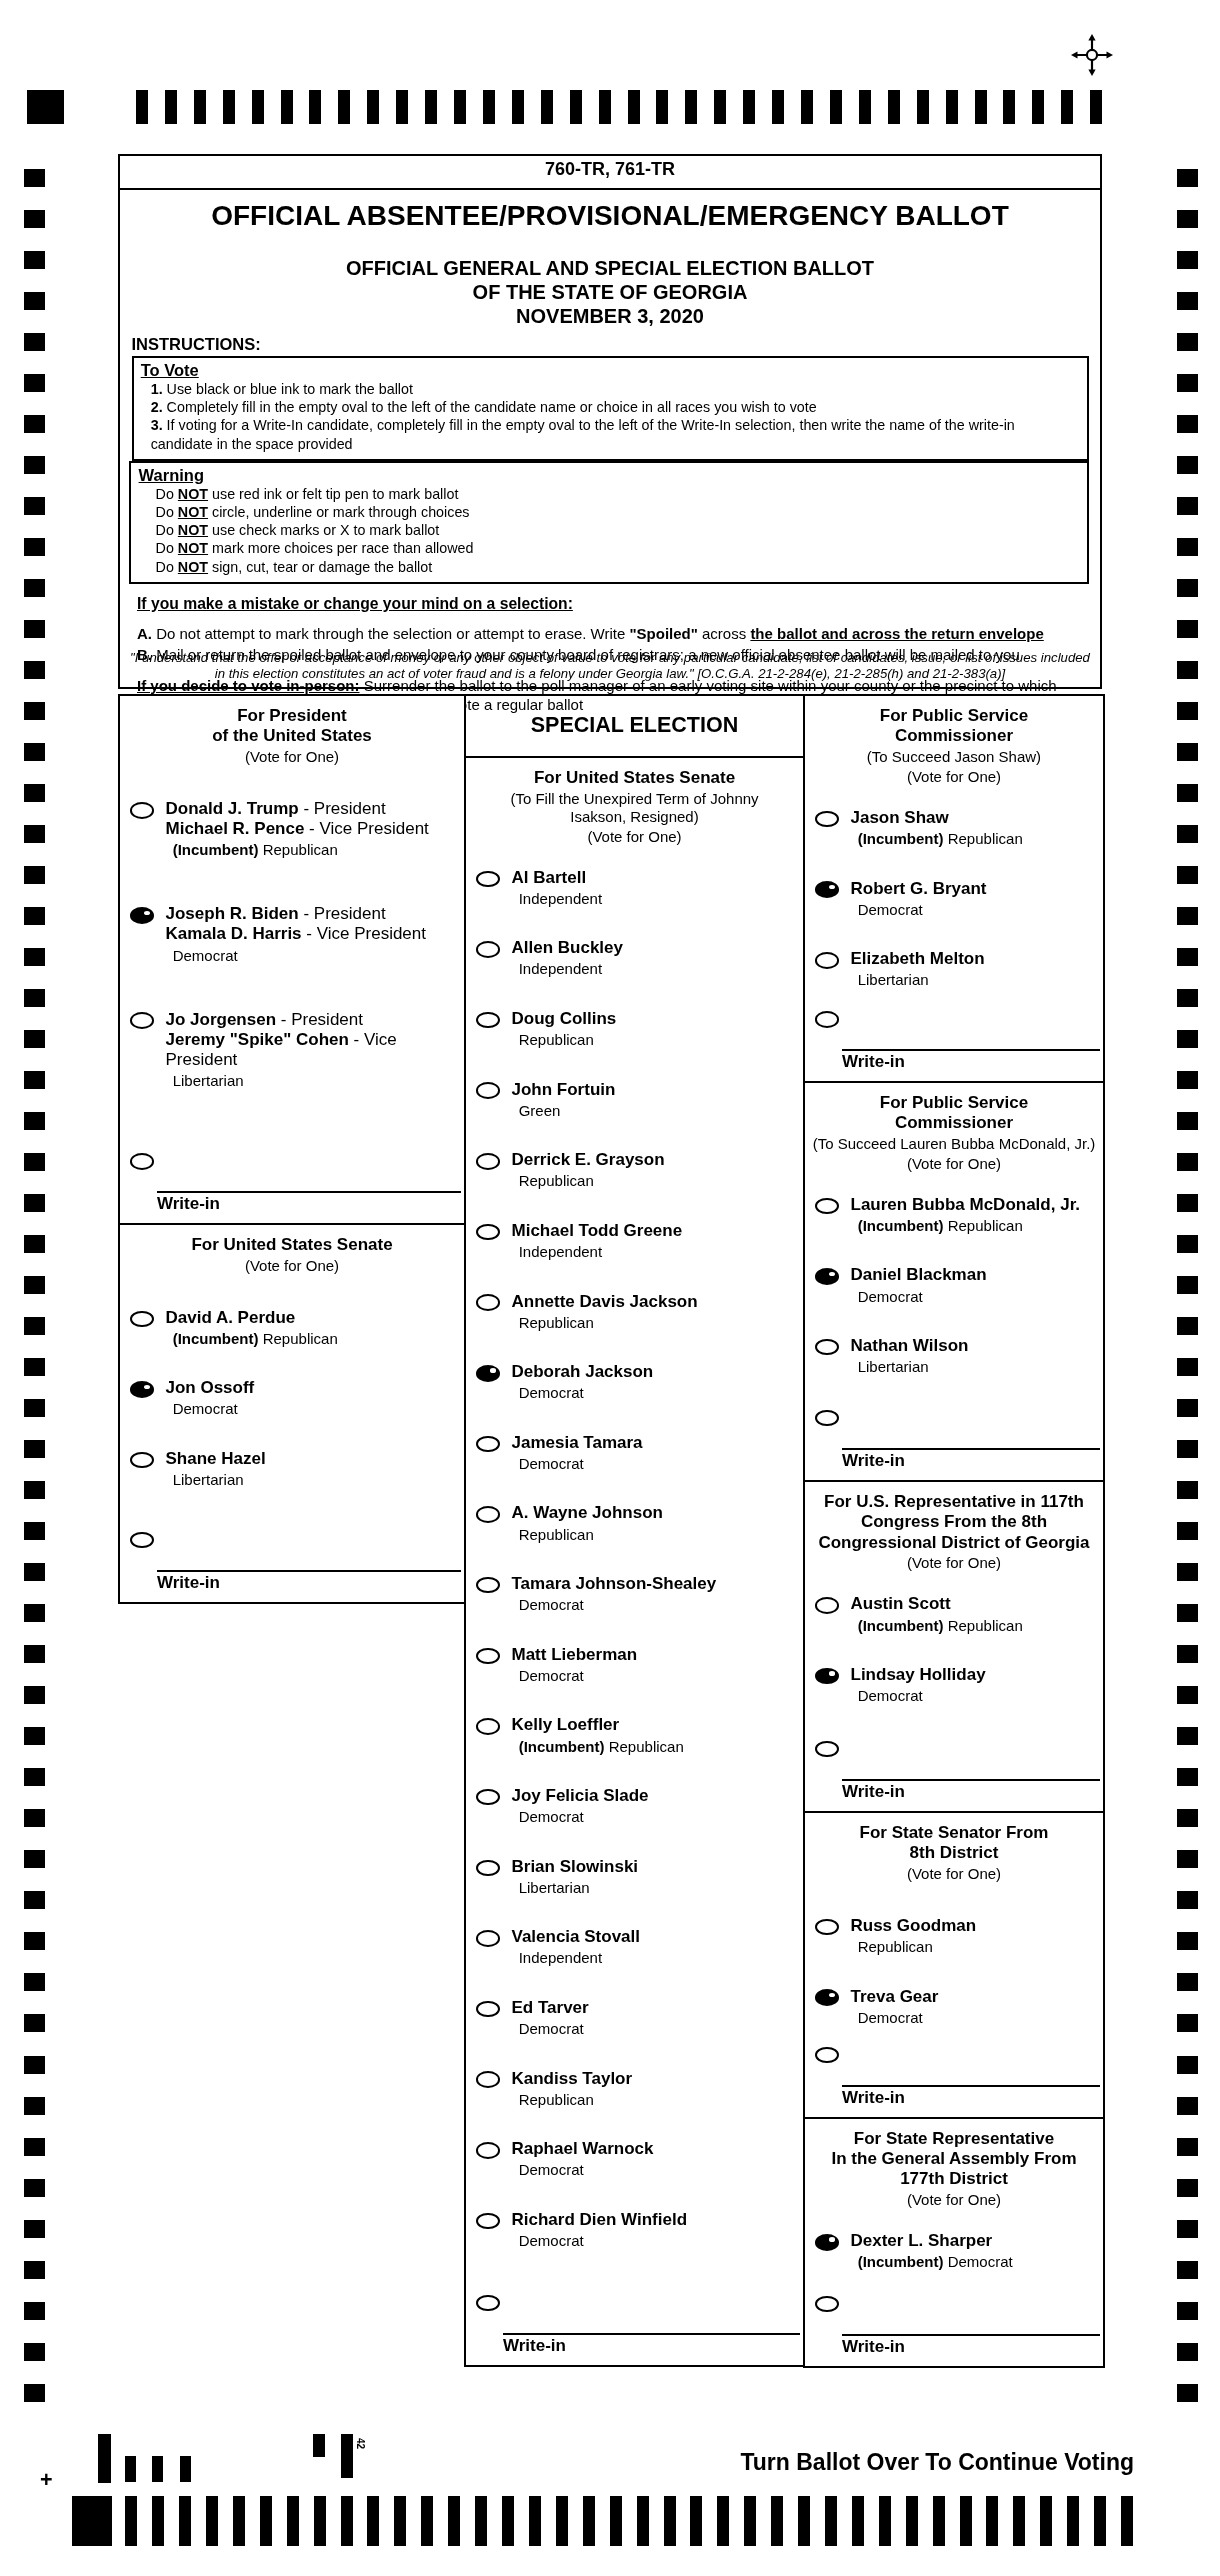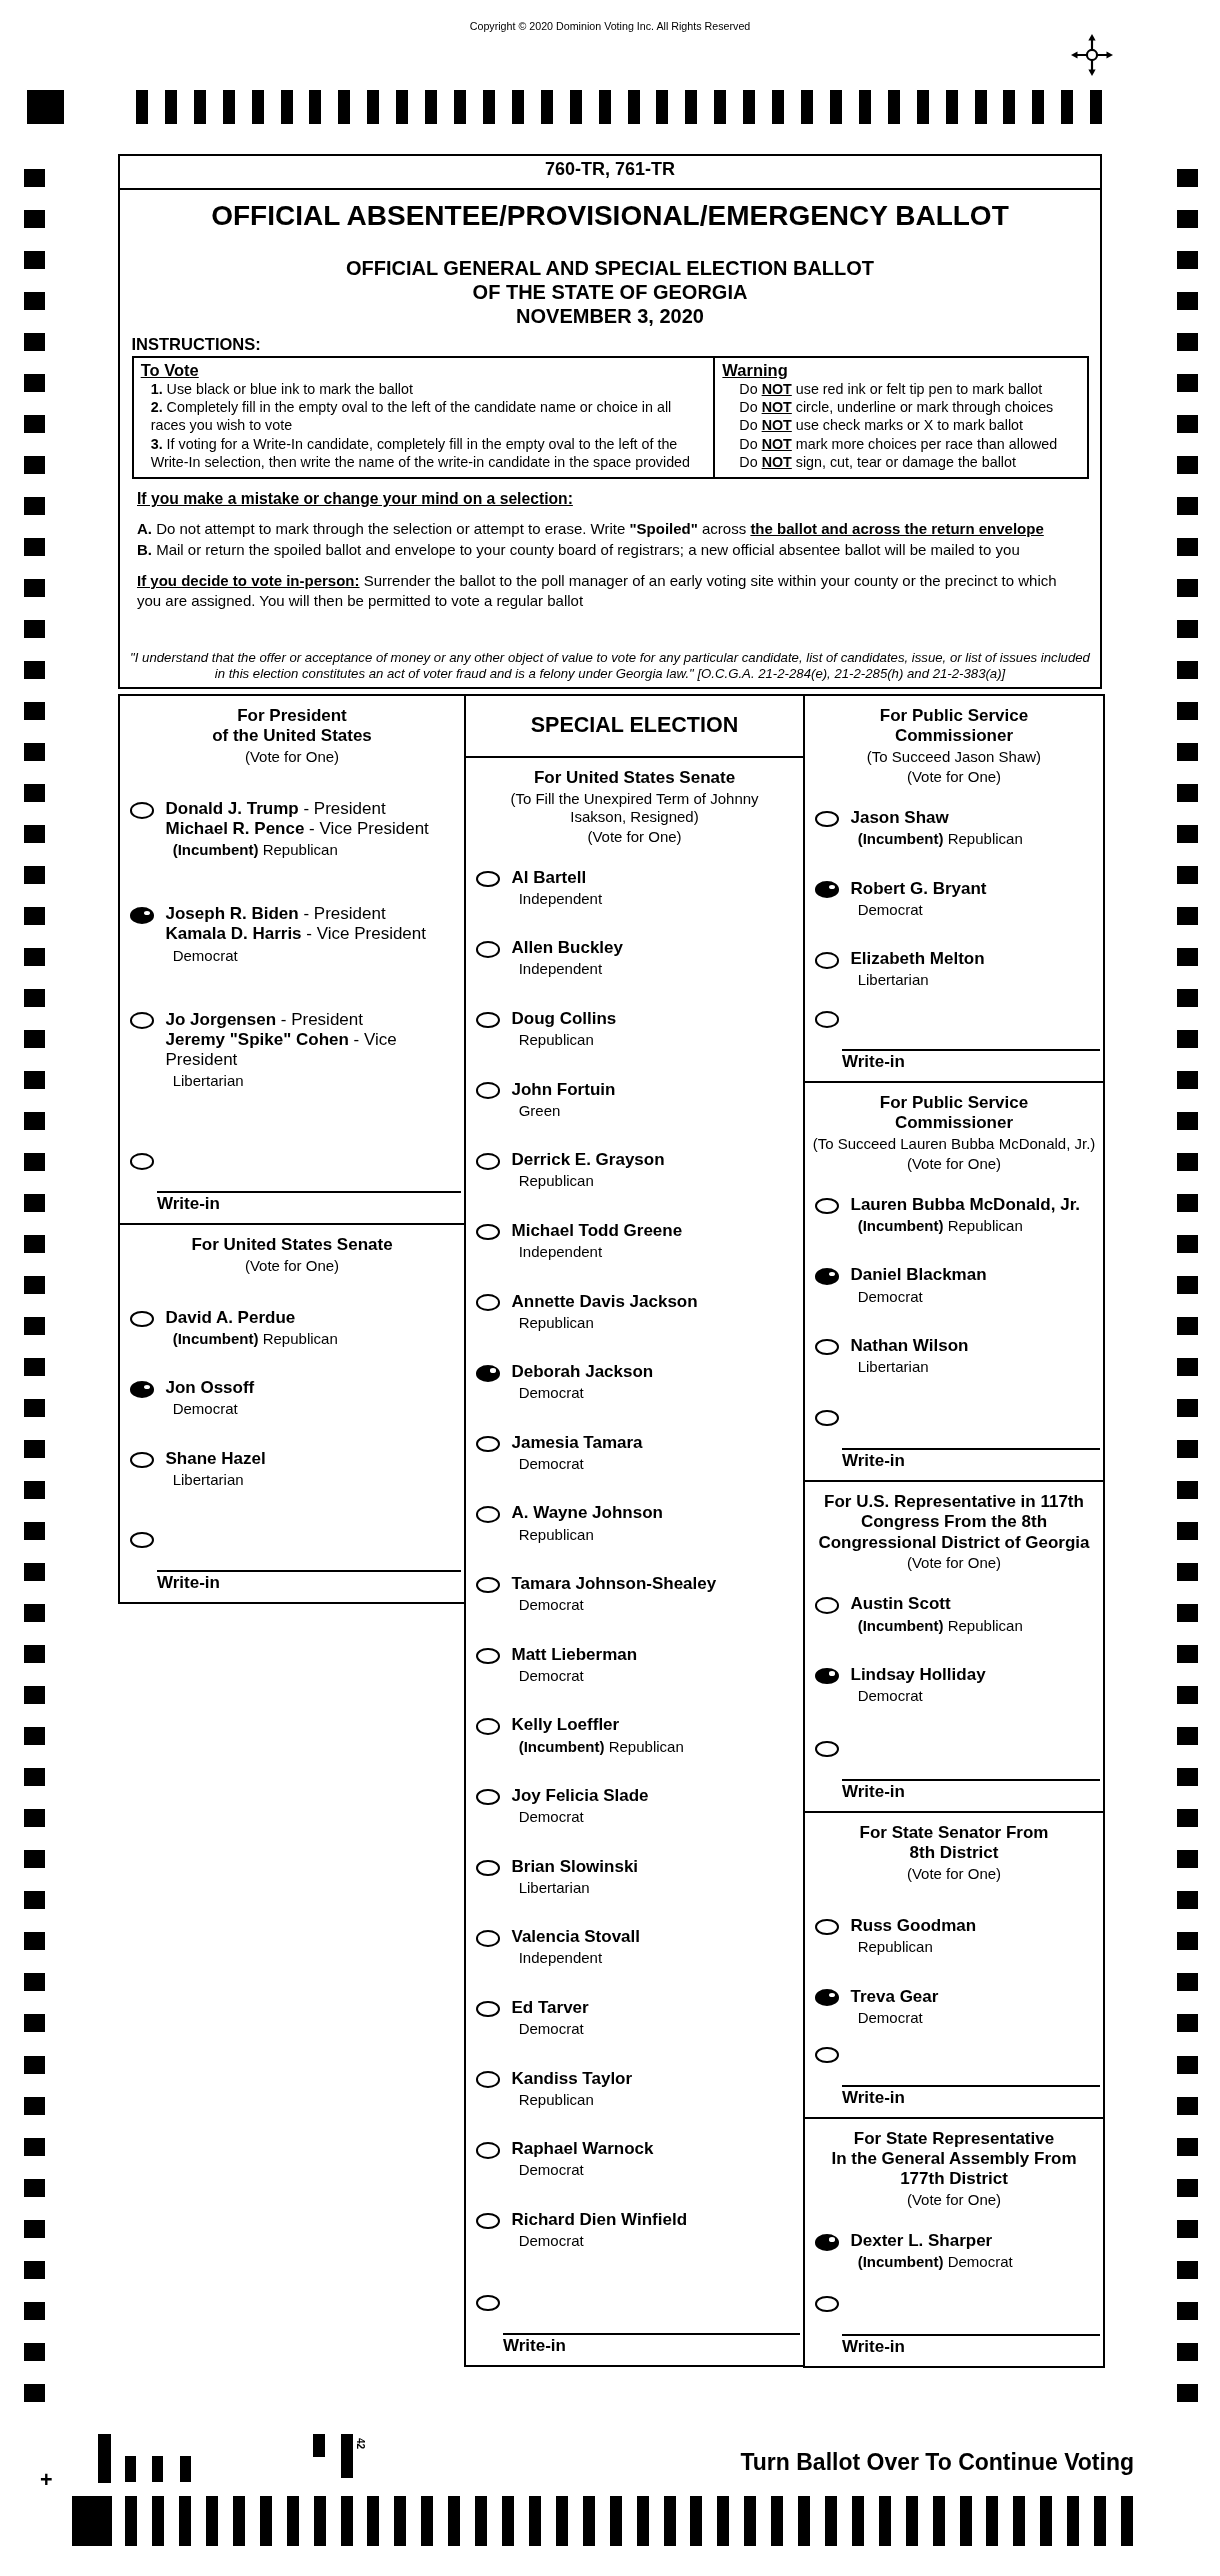--- a/index.html
+++ b/index.html
@@ -10,21 +10,21 @@
   #regmark{position:absolute;left:1071px;top:34px;}
   
   #hdrbox{position:absolute;left:118px;top:154px;width:984px;height:535px;
           border:2.1px solid #000;box-sizing:border-box;}
   .county{text-align:center;font-size:30px;font-weight:bold;margin-top:11.5px;}
   .codes{text-align:center;font-size:18px;font-weight:bold;margin-top:2.9px;}
   .hdr-rule{border-top:2.9px solid #000;margin-top:8.6px;}
   .btype{text-align:center;font-size:28px;font-weight:bold;margin-top:10px;}
   .etitle{text-align:center;font-size:20px;font-weight:bold;line-height:1.18;margin-top:25px;white-space:pre-line;}
   .instr-label{font-size:16.5px;font-weight:bold;margin:7.2px 0 1.4px 11.5px;}
-  .ibox-row{display:flex;margin:0 11.5px;align-items:stretch;}
+  .ibox-row{display:flex;margin:0 11.5px;align-items:stretch;flex-direction:column;}
   .ibox{border:2.1px solid #000;box-sizing:border-box;padding:2.9px 7.2px 5.7px 7.2px;}
   .ibox.tovote{flex:0 0 61%;}
   .ibox.warn{flex:1;margin-left:-2.1px;}
   .ibox-title{font-size:16.5px;font-weight:bold;text-decoration:underline;}
   .ibox-item{font-size:14.3px;line-height:1.28;margin-left:10px;}
   .ibox-item b.num{font-weight:bold;}
   .warn .ibox-item{margin-left:17px;}
   .mz{margin:10px 17px 0 17px;font-size:15px;line-height:1.3;}
   .mz-h{font-size:15.7px;font-weight:bold;text-decoration:underline;margin-bottom:10px;}
   .mz-line{margin-bottom:1.4px;}
@@ -72,21 +72,20 @@
   #turnover{position:absolute;right:86px;top:2449px;font-size:23px;font-weight:bold;}
   #plusmark{position:absolute;left:40px;top:2468px;font-size:21.5px;font-weight:bold;}
   #sheetnum{position:absolute;left:355px;top:2438px;font-size:10px;font-weight:bold;
             writing-mode:vertical-rl;}
 </style>
 </head>
 <body>
 
 <div id="page">
 
-  <div id="copyright">Copyright © 2020 Dominion Voting Inc. All Rights Reserved</div>
 
   <div id="regmark">
     <svg width="42" height="42" viewBox="0 0 58 58">
       <line x1="29" y1="4" x2="29" y2="54" stroke="#000" stroke-width="3"></line>
       <line x1="4" y1="29" x2="54" y2="29" stroke="#000" stroke-width="3"></line>
       <polygon points="29,0 24,9 34,9" fill="#000"></polygon>
       <polygon points="29,58 24,49 34,49" fill="#000"></polygon>
       <polygon points="0,29 9,24 9,34" fill="#000"></polygon>
       <polygon points="58,29 49,24 49,34" fill="#000"></polygon>
       <circle cx="29" cy="29" r="7" fill="#fff" stroke="#000" stroke-width="3"></circle>

